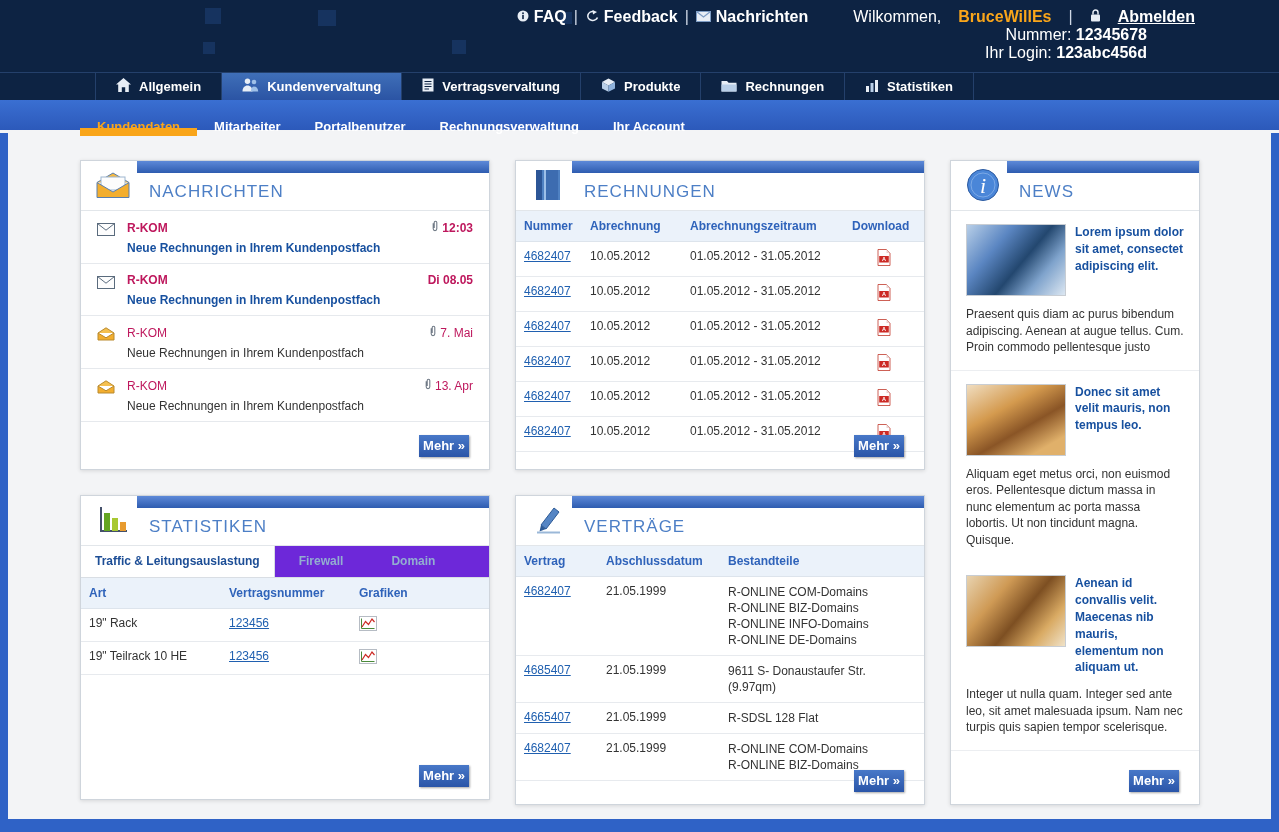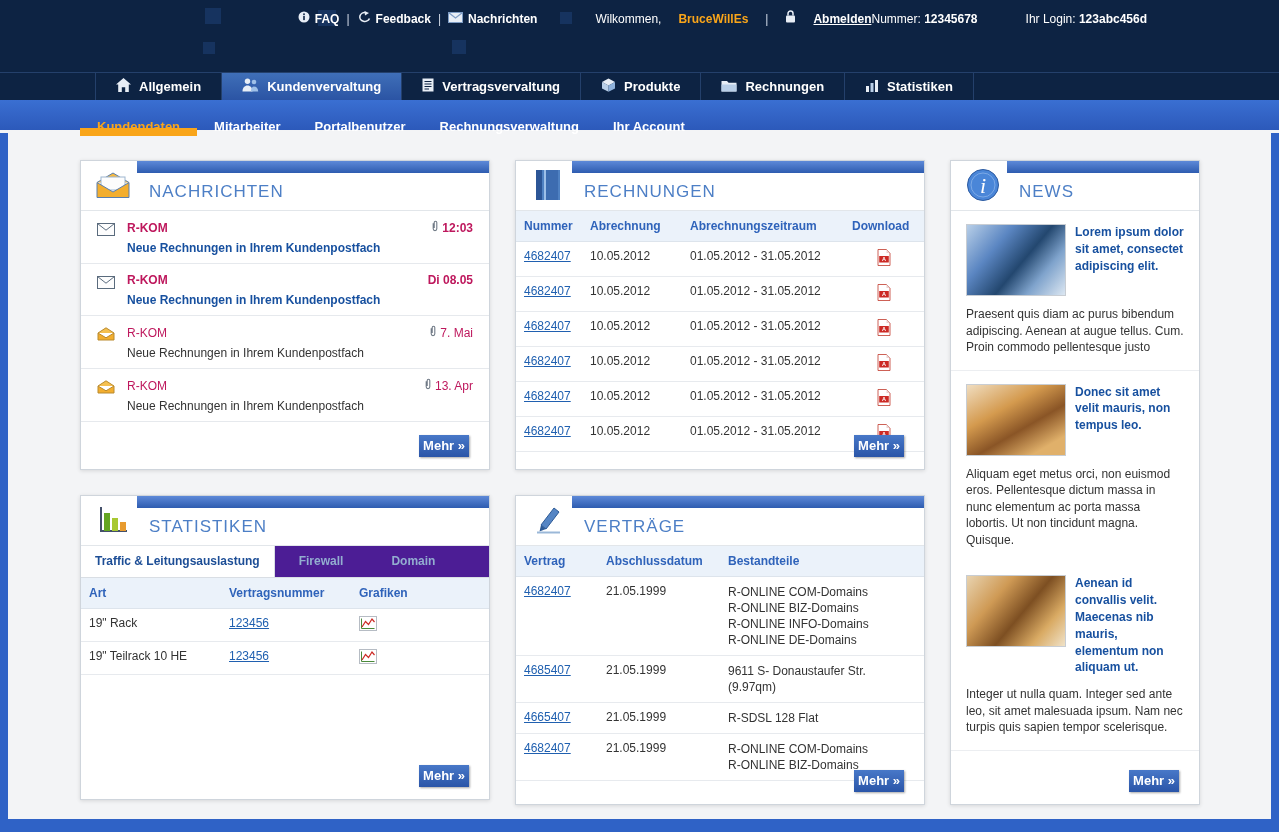--- a/index.html
+++ b/index.html
@@ -2,25 +2,25 @@
 <html><head>
 <meta charset="utf-8">
 <style>
   * { margin:0; padding:0; box-sizing:border-box; }
   html,body { width:1279px; height:832px; }
   body { font-family:"Liberation Sans","DejaVu Sans",sans-serif; background:#f3f4f6; position:relative; overflow:hidden; }
 
   
   .top-header { position:relative; height:72px; background:#0d2343; z-index:10; }
   .deco { position:absolute; background:#16335f; }
-  .header-right { position:absolute; top:9px; right:84px; display:flex; align-items:flex-end; color:#fff; font-size:12px; line-height:16px; }
+  .header-right { position:absolute; top:9px; right:84px; display:flex; flex-direction:column; align-items:flex-end; color:#fff; font-size:16px; line-height:16px; }
   .row1 { display:flex; align-items:center; gap:7px; white-space:nowrap; }
   .qlink { display:inline-flex; align-items:center; gap:5px; font-weight:bold; cursor:pointer; }
   .sep { color:#cfd8e6; }
-  .welcome-group { display:inline-flex; align-items:center; gap:17px; margin-left:51px; }
+  .welcome-group { display:inline-flex; align-items:center; gap:17px; margin-left:38px; }
   .username { color:#f9a51a; font-weight:bold; }
   .logout { color:#fff; font-weight:bold; text-decoration:underline; cursor:pointer; }
   .row2,.row3 { margin-right:48px; margin-top:2px; }
   .row2 b,.row3 b { font-weight:bold; }
 
   
   .main-nav { height:28px; background:#0d2343; display:flex; padding-left:95px; border-top:1px solid #24406b; }
   .nav-tab { display:flex; align-items:center; gap:8px; padding:0 20px; color:#fff; font-size:13px; font-weight:bold; cursor:pointer; border-right:1px solid #24406b; }
   .nav-tab:first-child { border-left:1px solid #24406b; }
   .nav-tab.active { background:linear-gradient(#3f6fb8,#2b54a4); }
@@ -61,21 +61,21 @@
 
   
   table.tbl { width:100%; border-collapse:collapse; font-size:12px; table-layout:fixed; }
   .tbl thead th { background:#ebf2fa; color:#2f63ba; font-weight:bold; text-align:left; padding:8px; border-bottom:1px solid #dde4ec; }
   .tbl tbody td { padding:7px 8px; border-bottom:1px solid #e7eaee; color:#333; vertical-align:top; }
   a.link { color:#2060b0; text-decoration:underline; cursor:pointer; }
   .td-center { text-align:center; }
   .best div { line-height:16px; }
 
   
-  .stat-tabs { display:flex; background:#4c1d95; border-bottom:1px solid #d9dee4; font-size:12px; }
+  .stat-tabs { display:flex; background:#6d28d9; border-bottom:1px solid #d9dee4; font-size:12px; }
   .stat-tab { padding:0 24px; line-height:31px; color:#93aed0; font-weight:bold; cursor:pointer; }
   .stat-tab.active { background:#fff; color:#1d4e96; border-right:1px solid #d9dee4; padding:0 14px; }
 
   
   .news-item { padding:13px 15px 14px; border-bottom:1px solid #eceef1; }
   .news-item.last { border-bottom:none; }
   .news-top { display:flex; gap:9px; }
   .news-thumb { width:100px; height:72px; flex:none; border:1px solid #c8cdd3; }
   .thumb-blue { background:linear-gradient(130deg,#b8cfe8 0%,#5b86c2 30%,#23476f 55%,#7fa3cc 75%,#dce7f2 100%); }
   .thumb-orange { background:linear-gradient(130deg,#e8d3b0 0%,#cf9a55 30%,#7d4f22 55%,#d9aa63 78%,#f0e2c8 100%); }

